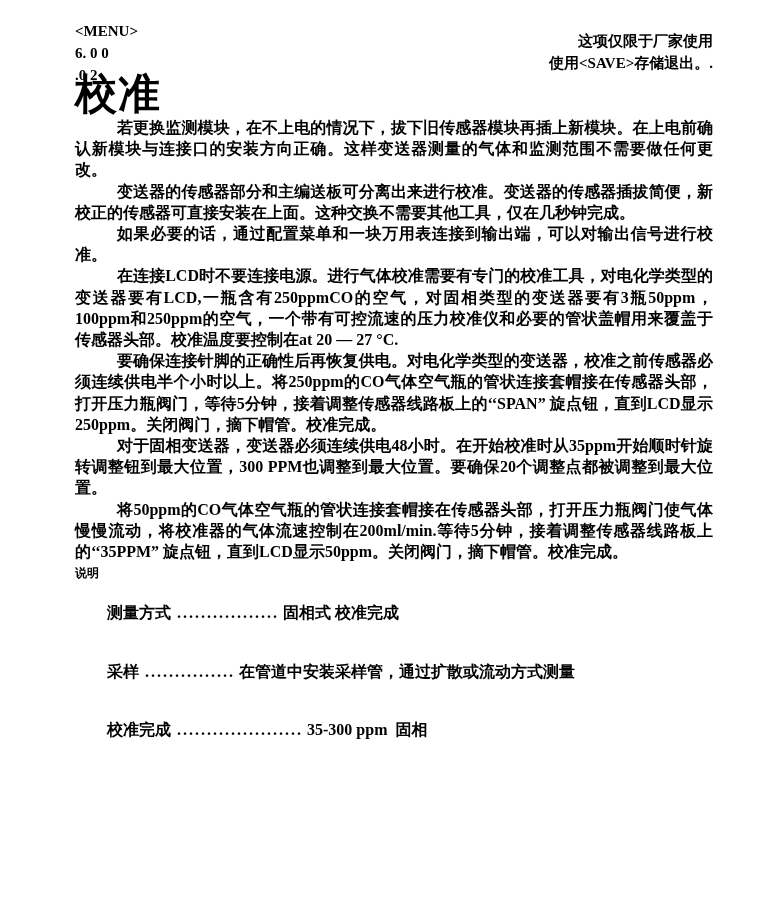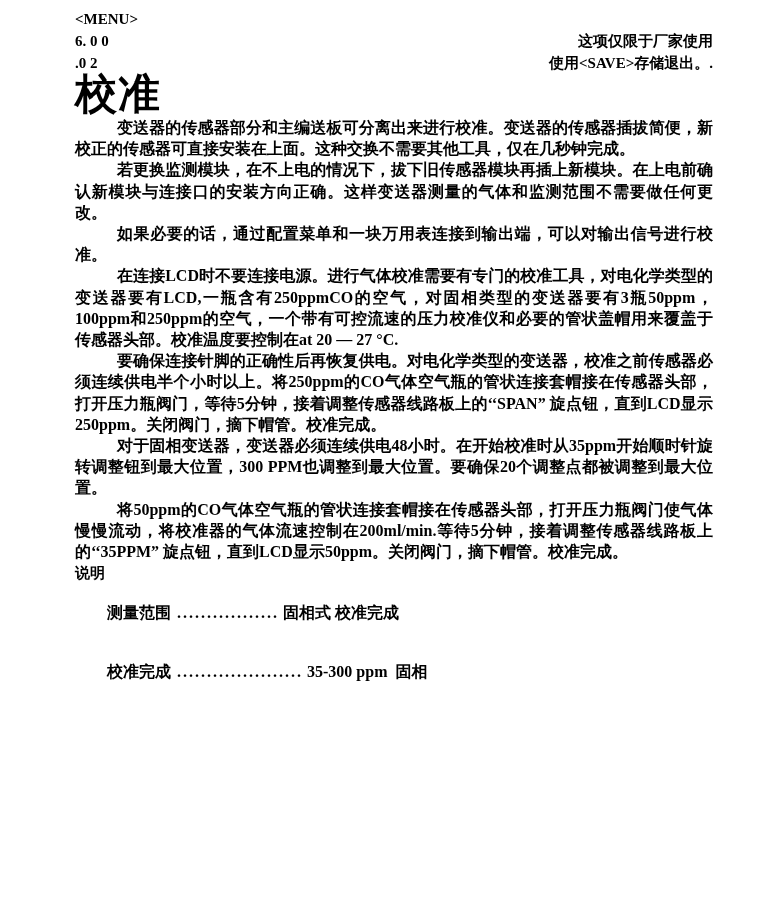--- a/index.html
+++ b/index.html
@@ -23,21 +23,21 @@
   
   .hdr-row {
     position: relative;
     height: 22px;
     font-size: 15px;
     line-height: 22px;
   }
   .hdr-left {
     position: absolute;
     left: 0;
-    top: 0;
+    top: 12px;
     white-space: pre;
     font-family: Liberation Serif, serif;
   }
   .hdr-center {
     display: block;
     text-align: right;
     white-space: pre;
   }
   
   .page-title {
@@ -49,21 +49,21 @@
   
   .body-text p {
     margin: 0;
     font-size: 16px;
     line-height: 21.2px;
     text-align: justify;
     text-indent: 42px;
   }
   
   .notes-heading {
-    font-size: 15px;
+    font-size: 12px;
     line-height: 20px;
     margin-top: 1px;
   }
   .spec {
     font-size: 16px;
     line-height: 19.6px;
     white-space: pre;
   }
   .spec .spec-label { white-space: pre; }
   .spec .dots {
@@ -88,34 +88,37 @@
       </div>
       <div class="hdr-row">
         <span class="hdr-left">.0 2</span>
         <span class="hdr-center">使用&lt;SAVE&gt;存储退出。.</span>
       </div>
     </div>
 
     <h1 class="page-title">校准</h1>
 
     <div class="body-text">
+      <p>若更换监测模块，在不上电的情况下，拔下旧传感器模块再插上新模块。在上电前确认新模块与连接口的安装方向正确。这样变送器测量的气体和监测范围不需要做任何更改。</p>
       <p>变送器的传感器部分和主编送板可分离出来进行校准。变送器的传感器插拔简便，新校正的传感器可直接安装在上面。这种交换不需要其他工具，仅在几秒钟完成。</p>
-      <p>若更换监测模块，在不上电的情况下，拔下旧传感器模块再插上新模块。在上电前确认新模块与连接口的安装方向正确。这样变送器测量的气体和监测范围不需要做任何更改。</p>
       <p>如果必要的话，通过配置菜单和一块万用表连接到输出端，可以对输出信号进行校准。</p>
       <p>在连接LCD时不要连接电源。进行气体校准需要有专门的校准工具，对电化学类型的变送器要有LCD,一瓶含有250ppmCO的空气，对固相类型的变送器要有3瓶50ppm，100ppm和250ppm的空气，一个带有可控流速的压力校准仪和必要的管状盖帽用来覆盖于传感器头部。校准温度要控制在at 20 — 27 °C.</p>
       <p>要确保连接针脚的正确性后再恢复供电。对电化学类型的变送器，校准之前传感器必须连续供电半个小时以上。将250ppm的CO气体空气瓶的管状连接套帽接在传感器头部，打开压力瓶阀门，等待5分钟，接着调整传感器线路板上的‘‘SPAN” 旋点钮，直到LCD显示250ppm。关闭阀门，摘下帽管。校准完成。</p>
       <p>对于固相变送器，变送器必须连续供电48小时。在开始校准时从35ppm开始顺时针旋转调整钮到最大位置，300 PPM也调整到最大位置。要确保20个调整点都被调整到最大位置。</p>
       <p>将50ppm的CO气体空气瓶的管状连接套帽接在传感器头部，打开压力瓶阀门使气体慢慢流动，将校准器的气体流速控制在200ml/min.等待5分钟，接着调整传感器线路板上的‘‘35PPM” 旋点钮，直到LCD显示50ppm。关闭阀门，摘下帽管。校准完成。</p>
     </div>
 
     <div class="notes">
       <div class="notes-heading">说明</div>
 
       <div class="spec">
-        <span class="spec-label">测量范围</span><span class="dots">.................</span><span class="spec-value">固相式 校准完成</span>
+        <span class="spec-label">测量方式</span><span class="dots">.................</span><span class="spec-value">固相式 校准完成</span>
+      </div>
+      <div class="spec">
+        <span class="spec-label">采样</span><span class="dots">...............</span><span class="spec-value">在管道中安装采样管，通过扩散或流动方式测量</span>
       </div>
       <div class="spec">
         <span class="spec-label">校准完成</span><span class="dots">.....................</span><span class="spec-value">35-300 ppm  固相</span>
       </div>
       <div class="spec cont">
         
       </div>
 
     </div>
 

